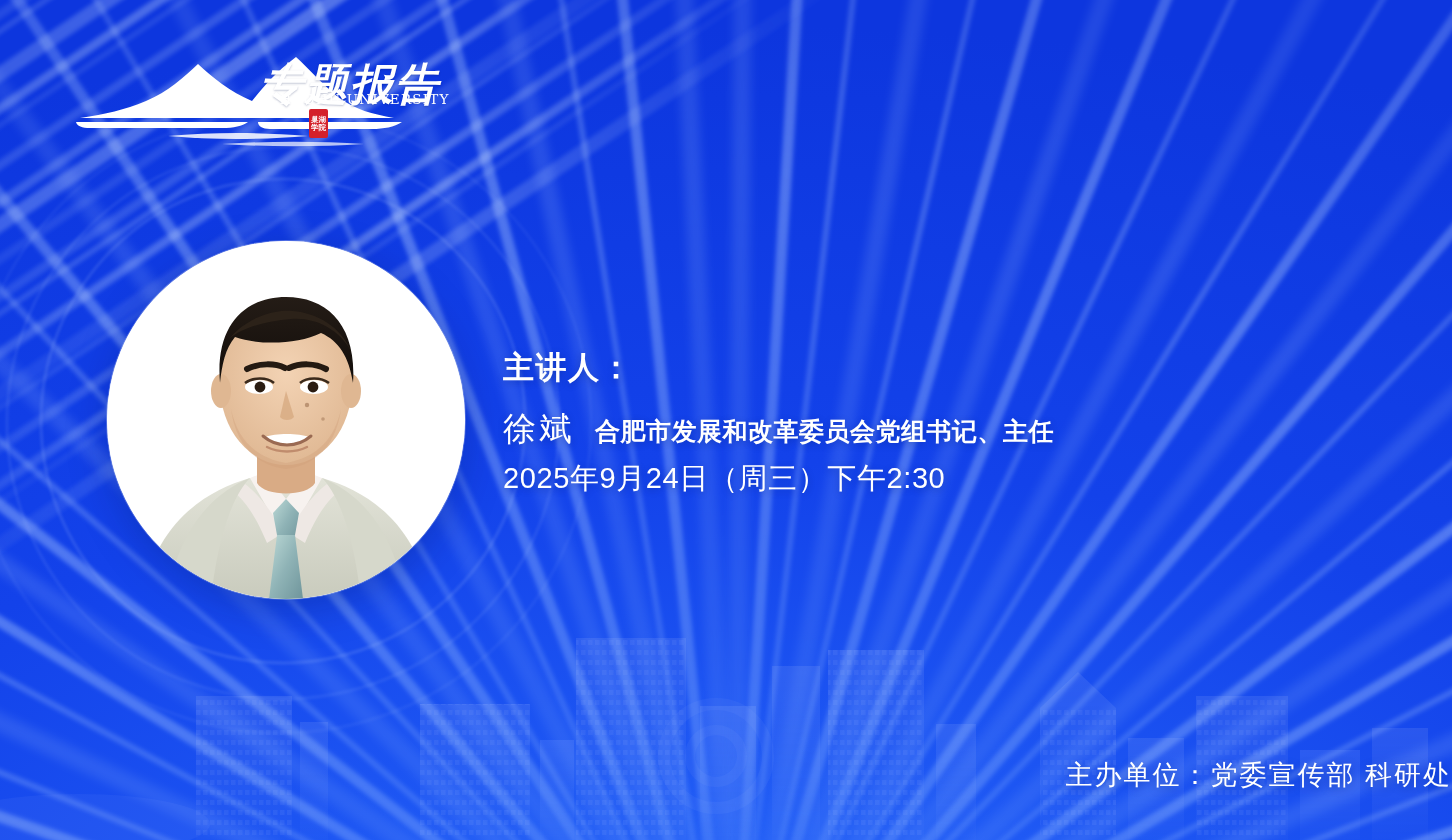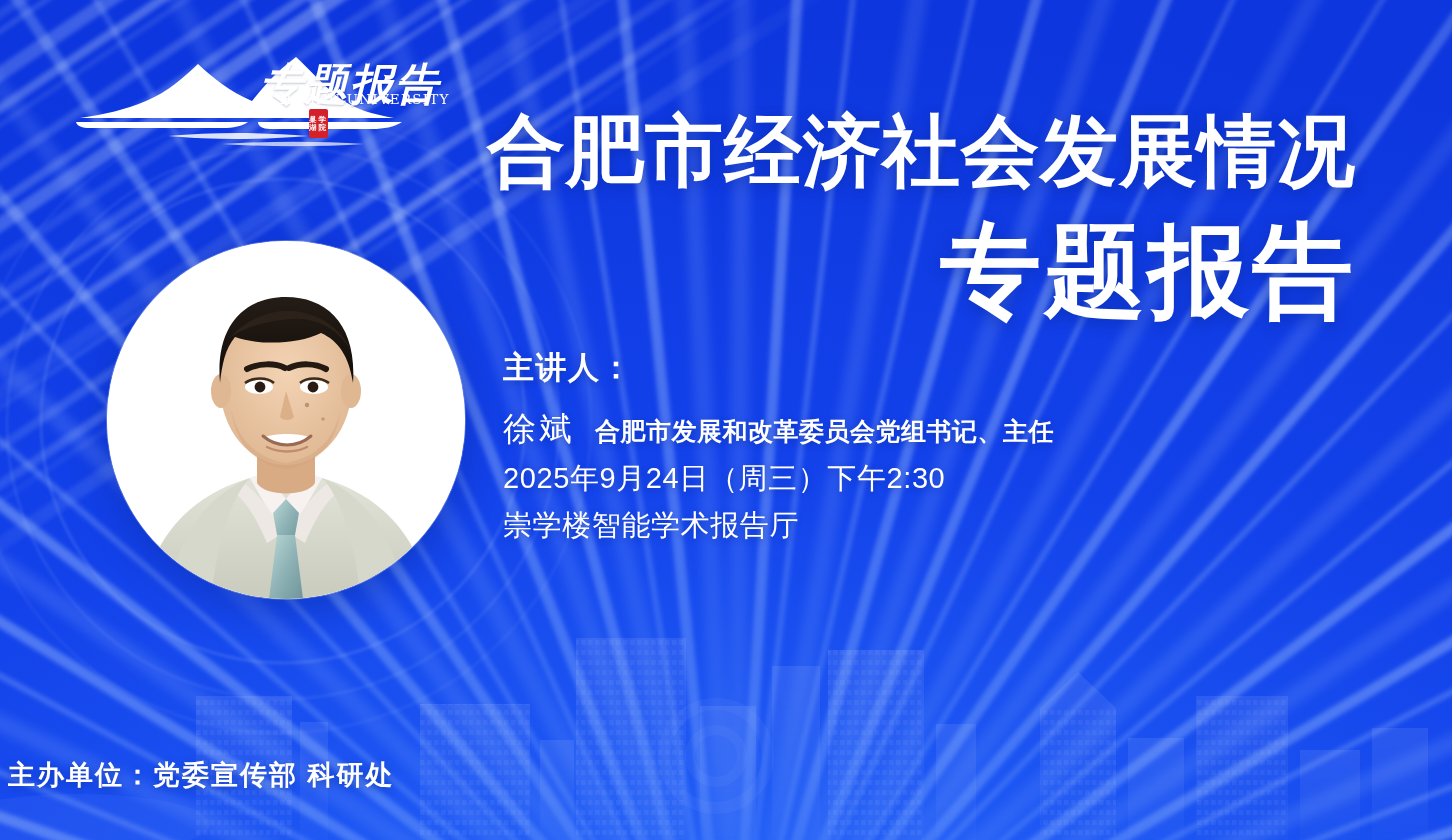--- a/index.html
+++ b/index.html
@@ -59,21 +59,21 @@
   }
   .logo-en{
     position:absolute; left:196px; top:39px;
     font-family:"DejaVu Serif","Liberation Serif",serif;
     font-weight:400; font-size:13.5px; color:#ffffff;
     letter-spacing:1.2px; white-space:nowrap;
   }
   .seal{
     position:absolute; left:237px; top:57px;
     width:19px; height:29px; background:#d4202a; border-radius:2px;
-    display:flex; flex-direction:row; align-items:center; justify-content:center;
+    display:flex; flex-direction:column; align-items:center; justify-content:center;
     line-height:1;
   }
   .seal span{ font-size:7.5px; color:#fff; font-family:"DejaVu Serif",serif; font-weight:700; }
 
   
   .title-wrap{ position:absolute; right:96px; top:112px; width:940px; text-align:right; }
   .title-1{
     font-size:78px; font-weight:900; color:#fff; line-height:1.02;
     letter-spacing:1px; white-space:nowrap;
     text-shadow:0 3px 14px rgba(0,25,95,.32);
@@ -103,22 +103,22 @@
             text-shadow:0 2px 7px rgba(0,25,95,.3); }
   .sp-title{ font-size:25px; font-weight:700; margin-left:20px; letter-spacing:.5px;
              text-shadow:0 2px 7px rgba(0,25,95,.3);margin-top:16px; }
   .lbl.t2{ margin-top:24px; }
   .val{ font-size:29px; font-weight:400; margin-top:7px; letter-spacing:.6px;
         text-shadow:0 2px 7px rgba(0,25,95,.3); }
   .lbl.t3{ margin-top:22px; }
 
   
   .footer{
-    position:absolute; left:8px; right:0; top:757px; text-align:left;
-    font-size:27px; font-weight:700; color:#fff; letter-spacing:2px;
+    position:absolute; left:0; right:0; top:757px; text-align:right;
+    font-size:27px; font-weight:400; color:#fff; letter-spacing:2px;
     text-shadow:0 2px 8px rgba(0,25,95,.35);
   }
 </style>
 </head>
 <body>
 
 <div class="poster">
 
   <div class="fan" id="fan">
       <i class="wide" style="transform:rotate(-74.00deg)"></i>
@@ -250,24 +250,20 @@
       <path d="M150 92 C196 89 248 89 292 92 C248 95 196 95 150 92 Z" fill="#ffffff" opacity="0.7"></path>
     </svg>
     <div class="seal">
       <span>巢湖</span>
       <span>学院</span>
     </div>
     <div class="logo-cn">专题报告</div>
     <div class="logo-en">CHAOHU UNIVERSITY</div>
   </div>
 
-  <div class="title-wrap">
-    <div class="title-1">合肥市经济社会发展情况</div>
-    <div class="title-2">专题报告</div>
-  </div>
 
   <div class="portrait">
     <svg width="358" height="358" viewBox="0 0 358 358">
       <defs>
         <linearGradient id="suitG" x1="0" y1="0" x2="0" y2="1">
           <stop offset="0%" stop-color="#e2e3d8"></stop>
             <stop offset="100%" stop-color="#c9cbbd"></stop>
         </linearGradient>
         <linearGradient id="tieG" x1="0" y1="0" x2="1" y2="1">
           <stop offset="0%" stop-color="#bcd9d6"></stop>
@@ -329,18 +325,17 @@
     </svg>
   </div>
 
   <div class="info">
     <div class="lbl">主讲人：</div>
     <div class="row-name">
       <div class="sp-name">徐斌</div>
       <div class="sp-title">合肥市发展和改革委员会党组书记、主任</div>
     </div>
     <div class="val">2025年9月24日（周三）下午2:30</div>
-    <div class="val">崇学楼智能学术报告厅</div>
   </div>
 
   <div class="footer">主办单位：党委宣传部  科研处</div>
 
 </div>
 
 </body></html>

